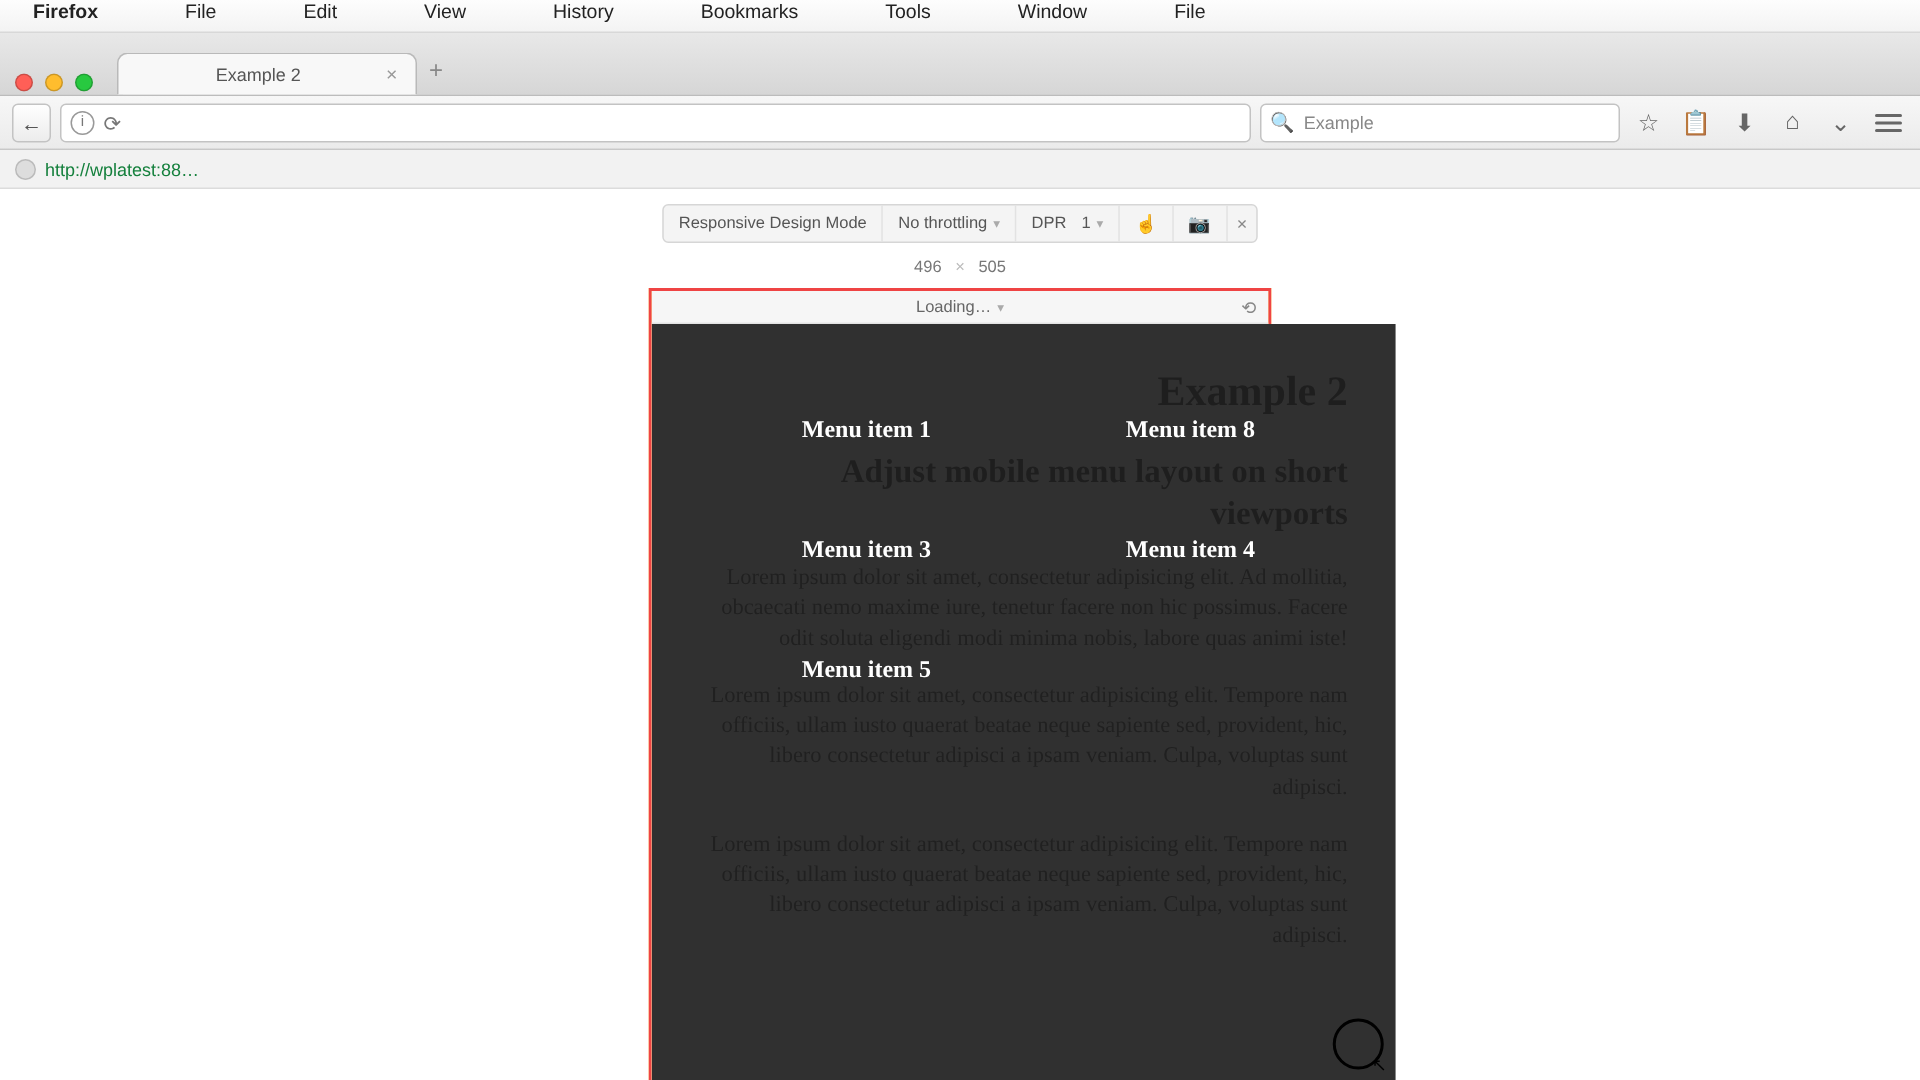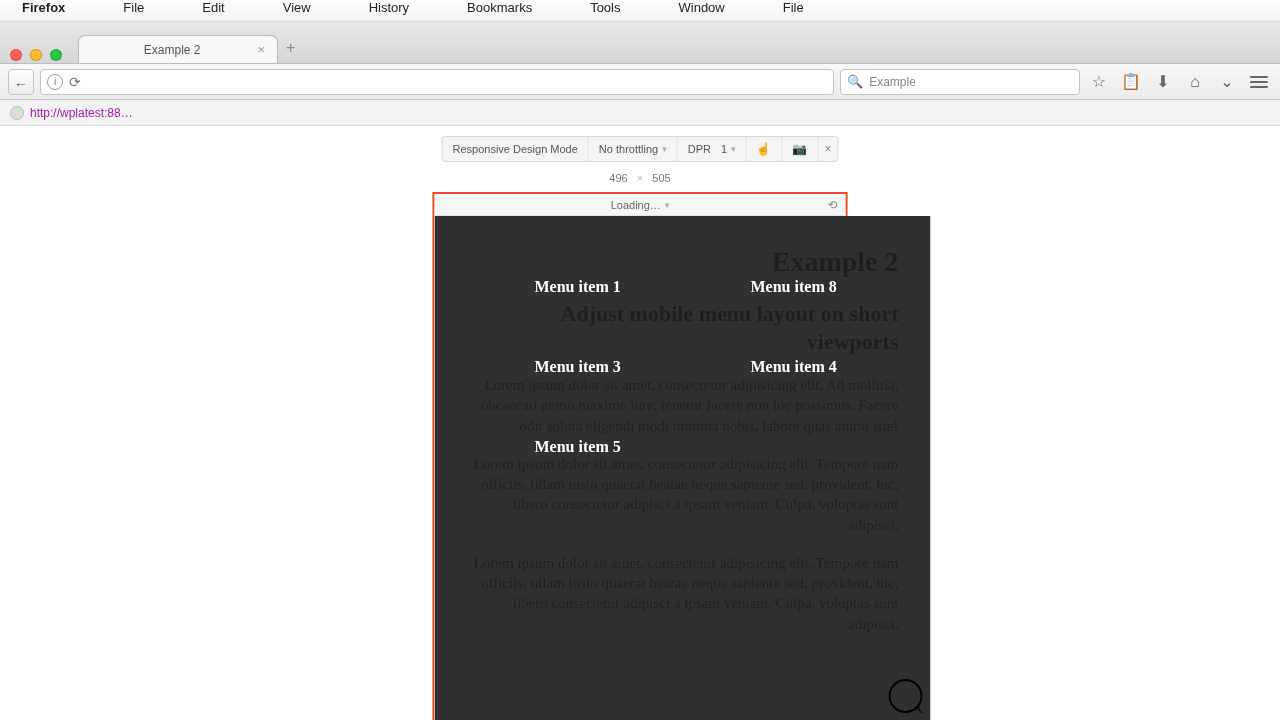--- a/index.html
+++ b/index.html
@@ -30,21 +30,21 @@
   .locbox { flex: 1; display:flex; align-items:center; border:1px solid #c3c3c3; border-radius:4px; background:#fff; height:26px; padding:0 6px; gap:6px; font-size:12px; color:#555;}
   .locbox .info { width:16px;height:16px;border:1px solid #999;border-radius:50%;display:flex;align-items:center;justify-content:center;font-size:10px;color:#777;}
   .locbox .url { flex:1; white-space:nowrap; overflow:hidden; text-overflow:ellipsis;}
   .locbox .reload { color:#777; font-size:14px;}
   .searchbox { width: 240px; display:flex; align-items:center; border:1px solid #c3c3c3; border-radius:4px; background:#fff; height:26px; padding:0 6px; gap:6px; font-size:12px; color:#888;}
   .iconbtn { width:26px; display:flex; align-items:center; justify-content:center; color:#666; font-size:16px;}
   .hamburger { width:18px; display:flex; flex-direction:column; gap:3px;}
   .hamburger span{height:2px;background:#666;border-radius:1px;}
 
   
-  .bmbar { height:26px; background:#f2f2f2; border-bottom:1px solid #dcdcdc; display:flex; align-items:center; padding:0 10px; font-size:12px; color:#a21caf; gap:6px;}
+  .bmbar { height:26px; background:#f2f2f2; border-bottom:1px solid #dcdcdc; display:flex; align-items:center; padding:0 10px; font-size:12px; color:#15803d; gap:6px;}
   .bmbar .globe { width:14px;height:14px;border-radius:50%;background:#ddd;border:1px solid #bbb;}
 
   
   .content { position: relative; height: calc(720px - 22px - 42px - 36px - 26px); background:#fff;text-align:right; }
 
   
   .rdmbar { position:absolute; top:10px; left:50%; transform:translateX(-50%); height:26px; background:#f4f4f4; border:1px solid #d6d6d6; border-radius:4px; display:flex; align-items:center; font-size:11px; color:#555; }
   .rdmbar .seg { padding:0 10px; height:100%; display:flex; align-items:center; gap:4px; border-right:1px solid #e2e2e2;}
   .rdmbar .seg:last-child{border-right:none;}
   .rdmbar .lbl{font-weight:500;}

